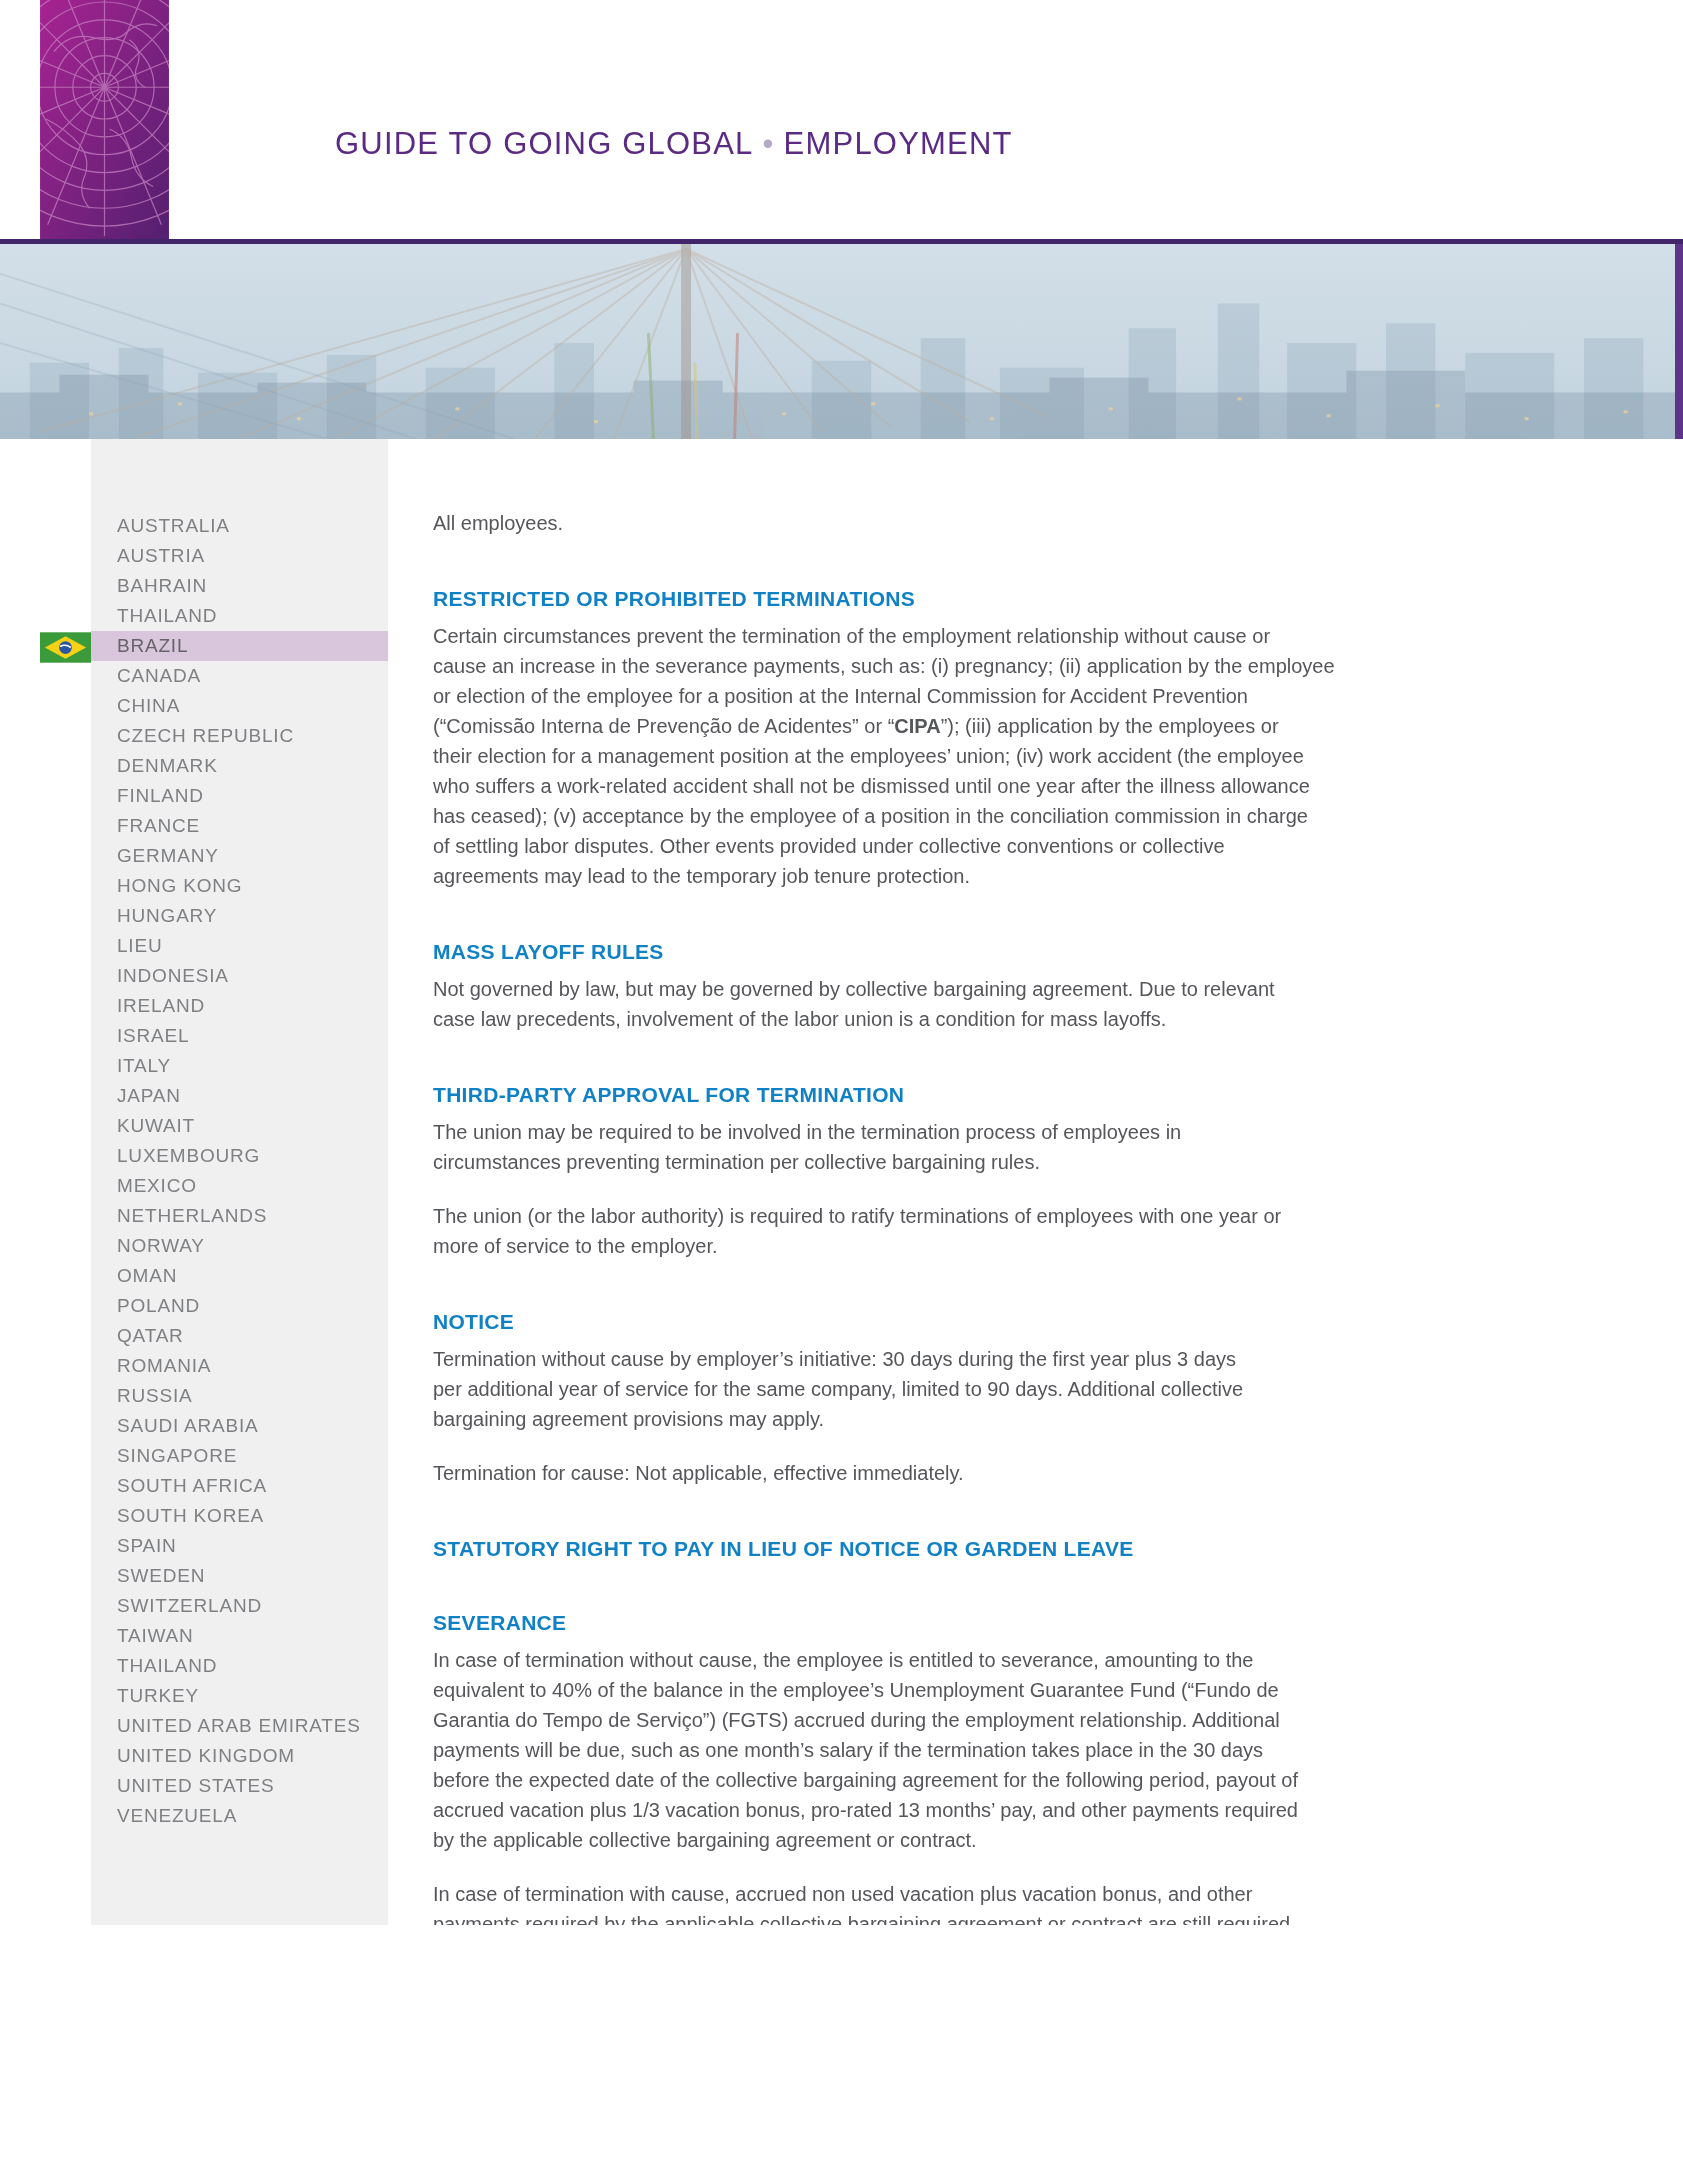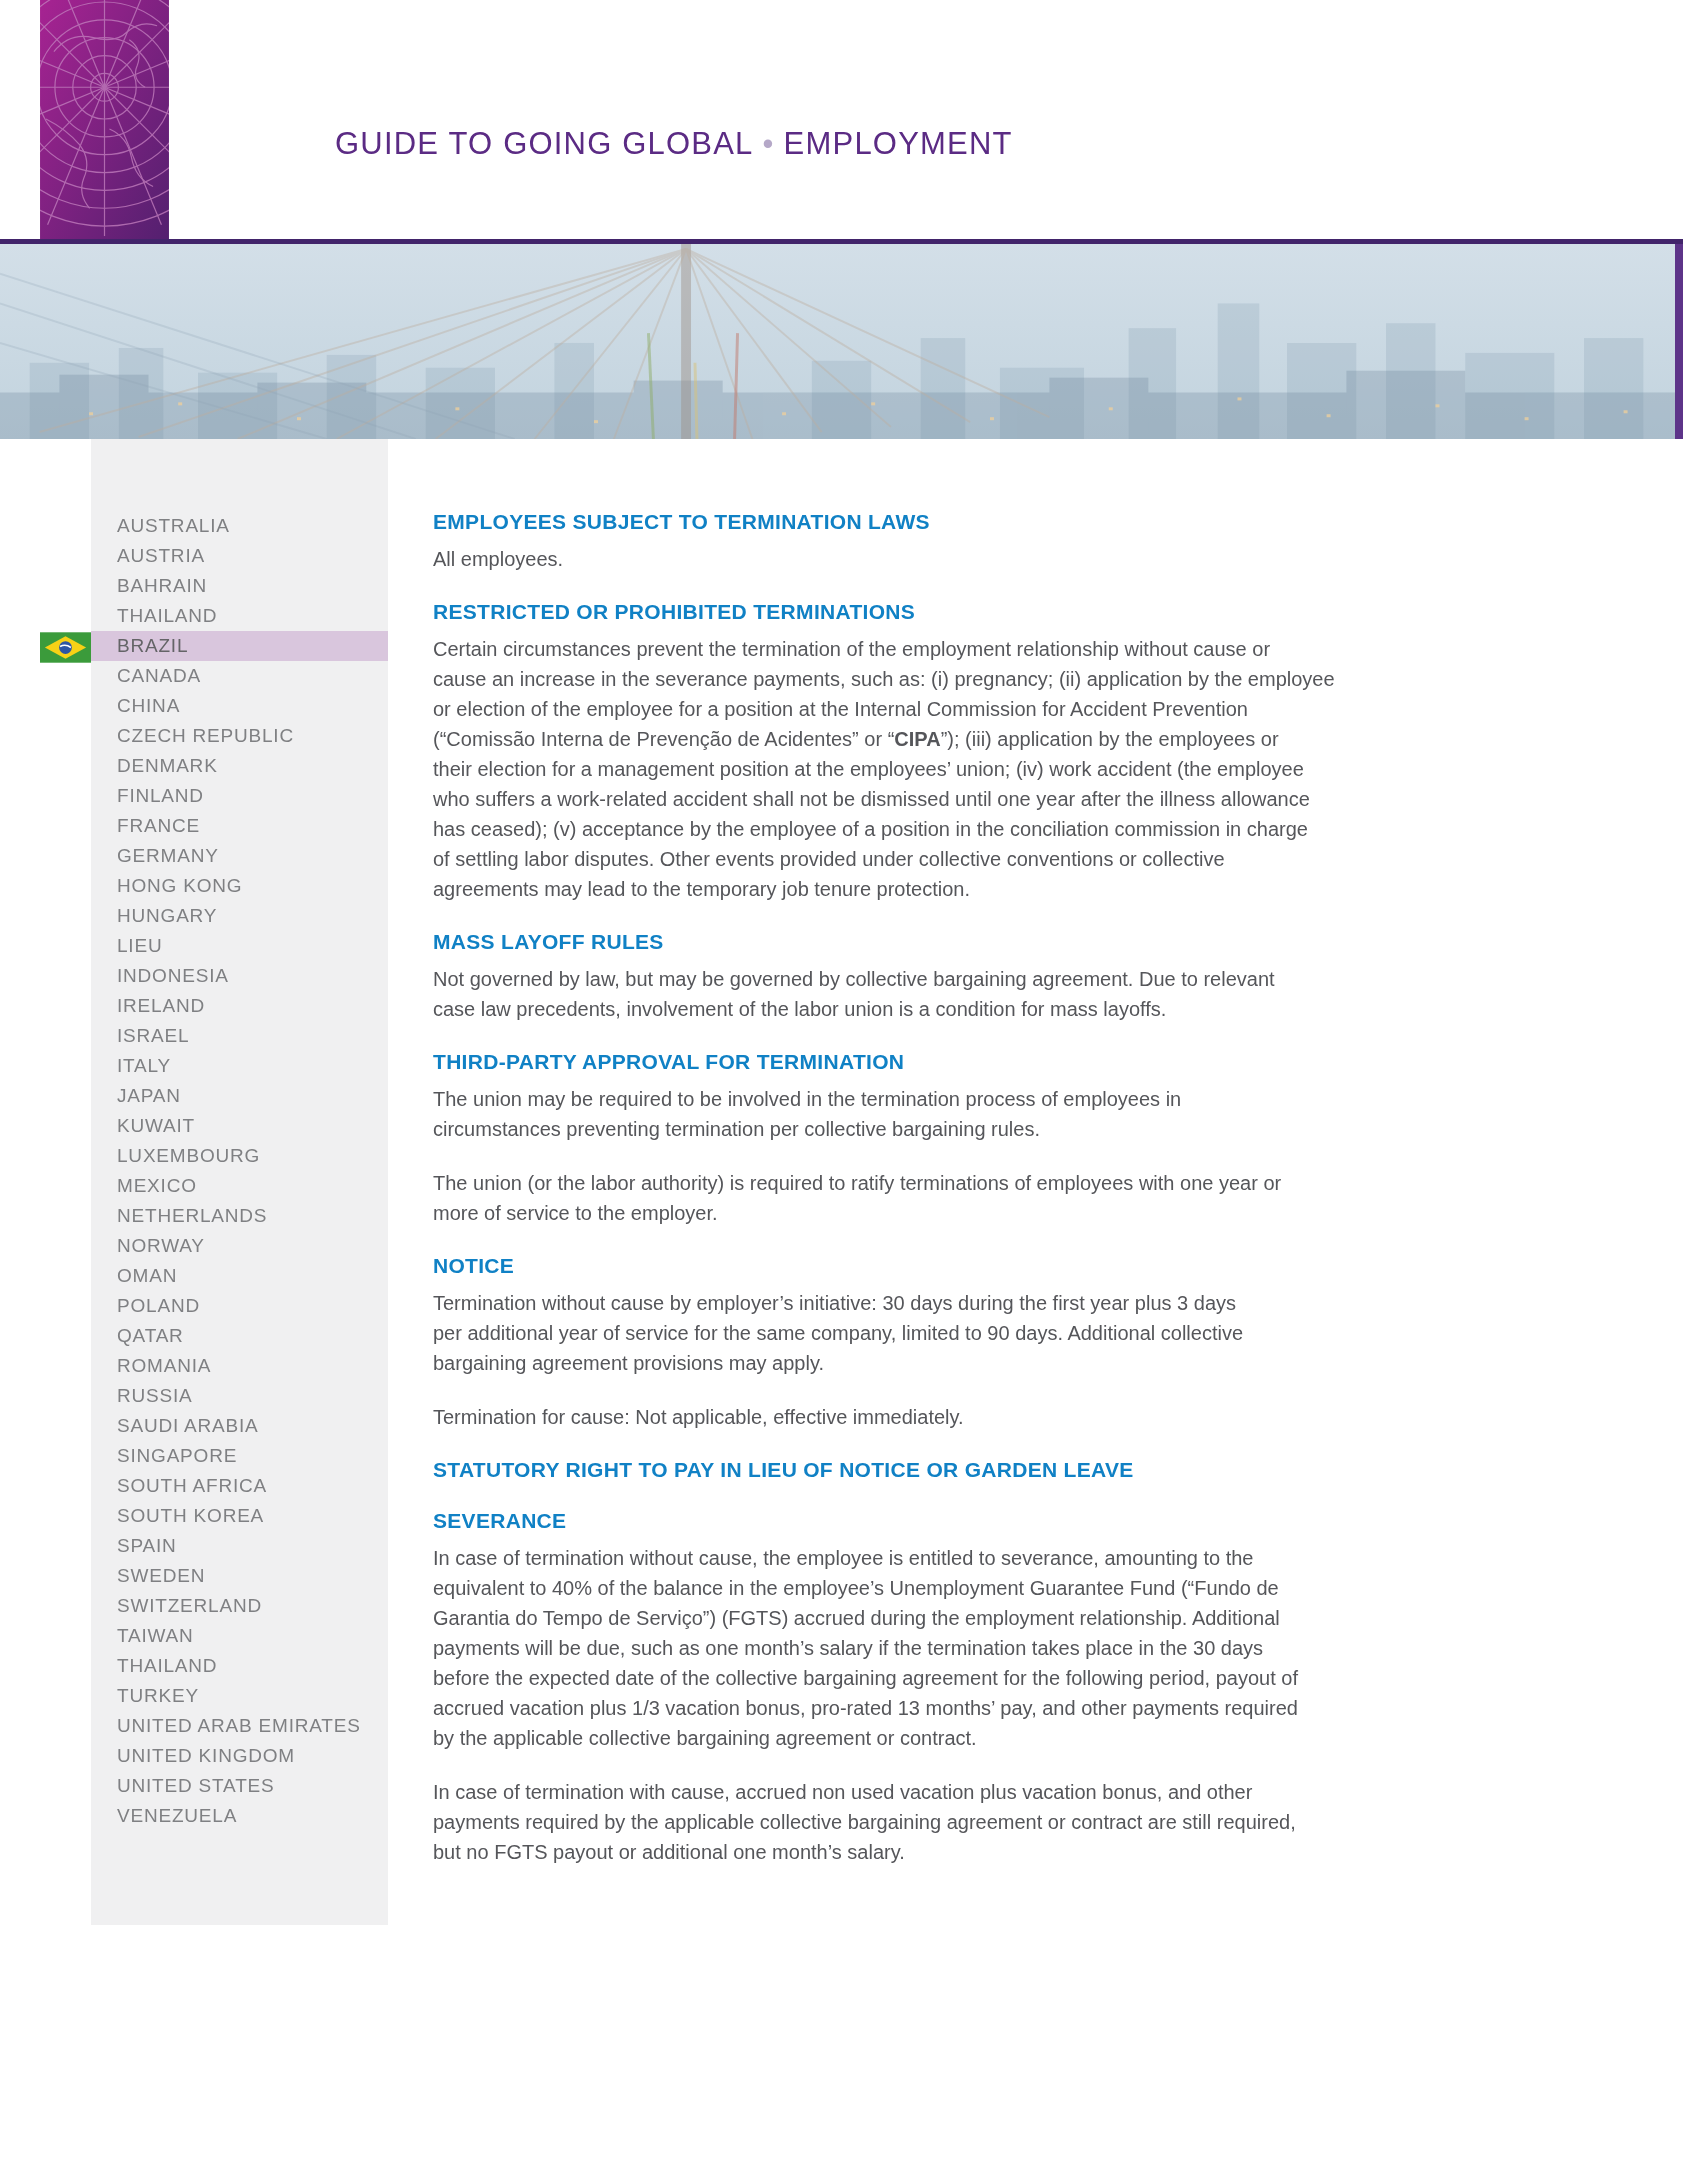--- a/index.html
+++ b/index.html
@@ -20,21 +20,21 @@
   .sidebar{position:absolute;left:91px;top:439px;width:297px;height:1739px;background:#f0f0f1;}
   #country-list{position:absolute;left:0;top:72px;width:297px;}
   .country{height:30px;line-height:30px;padding-left:26px;font-size:19px;
            letter-spacing:0.8px;color:#7f8083;cursor:pointer;}
   .country.selected{background:#d9c6dd;color:#646467;}
   .flag{position:absolute;left:40px;top:632px;width:51px;height:31px;display:block;}
 
   
   #content{position:absolute;left:433px;top:508px;width:1112px;}
   #content section{margin:0;}
-  #content section + section{margin-top:24px;}
+  #content section + section{margin-top:47px;}
   #content h3{margin:0 0 9px 0;font-size:21px;line-height:27px;font-weight:700;
               color:#1081c5;letter-spacing:0.3px;}
   #content p{margin:0;font-size:20px;line-height:30px;color:#55565a;white-space:pre-line;}
   #content p + p{margin-top:24px;}
   #content b{font-weight:700;}
 
   
   .pagenum{position:absolute;left:36px;top:2102px;font-size:17px;font-weight:700;
            color:#515254;letter-spacing:0.5px;}
   .website{position:absolute;left:99px;top:2099px;font-size:20px;font-weight:400;
@@ -228,21 +228,20 @@
 
   <svg class="flag" viewBox="0 0 52 31" aria-hidden="true">
     <rect width="52" height="31" fill="#3b9b3b"></rect>
     <polygon points="26,4 47,15.5 26,27 5,15.5" fill="#f7d116"></polygon>
     <circle cx="26" cy="15.5" r="6.5" fill="#2b55a5"></circle>
     <path d="M20.5,14.5 q5.5,-3 11,1" stroke="#ffffff" stroke-width="1.6" fill="none"></path>
   </svg>
 
   <main id="content">
       <section>
-        <h3>EMPLOYEES SUBJECT TO TERMINATION LAWS</h3>
         <p><span>All employees.</span></p>
       </section>
       <section>
         <h3>RESTRICTED OR PROHIBITED TERMINATIONS</h3>
         <p><span>Certain circumstances prevent the termination of the employment relationship without cause or
 cause an increase in the severance payments, such as: (i) pregnancy; (ii) application by the employee
 or election of the employee for a position at the Internal Commission for Accident Prevention
 (“Comissão Interna de Prevenção de Acidentes” or “</span><b>CIPA</b><span>”); (iii) application by the employees or
 their election for a management position at the employees’ union; (iv) work accident (the employee
 who suffers a work-related accident shall not be dismissed until one year after the illness allowance

